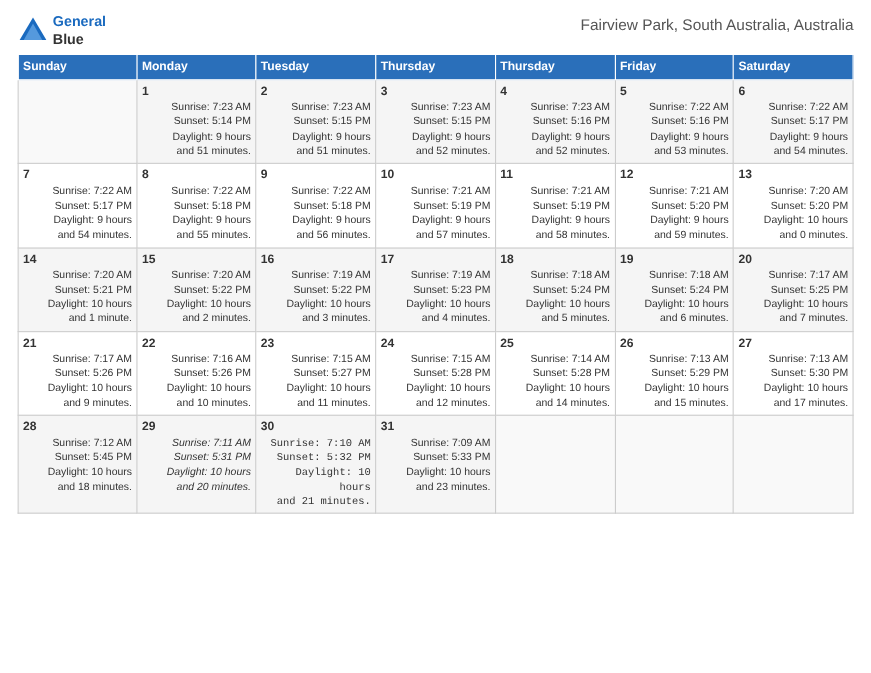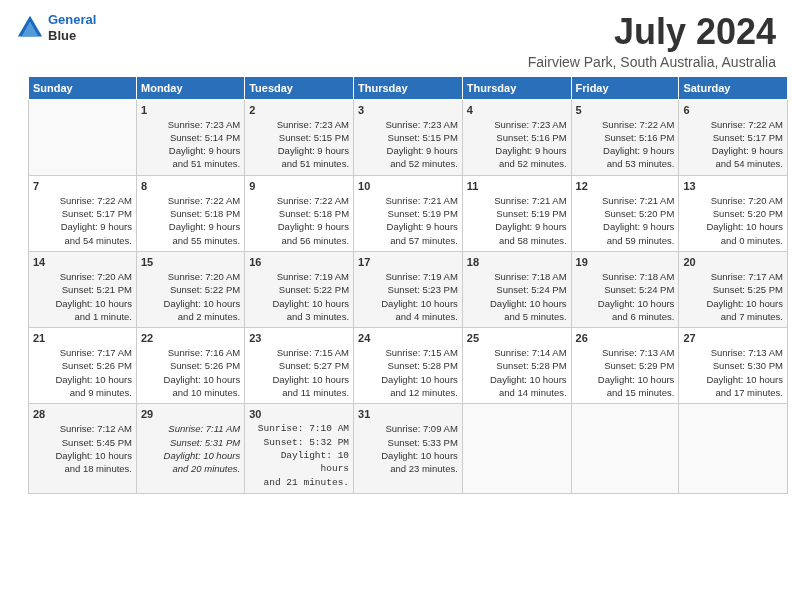--- a/index.html
+++ b/index.html
@@ -52,21 +52,20 @@
     .subtitle {
       font-size: 14px;
       color: #555;
       margin-top: 2px;
       text-align: right;
     }
     table {
       width: 100%;
       border-collapse: collapse;
       font-size: 10px;
-      margin-left: 12px;
     }
     thead tr th {
       background: #2a6fba;
       color: #fff;
       padding: 5px 4px;
       text-align: left;
       font-size: 11px;
       font-weight: bold;
       border: 1px solid #fff;
     }
@@ -107,21 +106,20 @@
       <svg class="logo-icon" viewBox="0 0 30 30">
         <polygon points="15,2 28,24 2,24" fill="#1a6abf"></polygon>
         <polygon points="15,8 24,24 6,24" fill="#5599dd"></polygon>
       </svg>
       <div class="logo-text">
         <div><span>General</span></div>
         <div>Blue</div>
       </div>
     </div>
     <div class="title-block">
-      <div class="main-title">July 2024</div>
       <div class="subtitle">Fairview Park, South Australia, Australia</div>
     </div>
   </div>
 
   <table>
     <thead>
       <tr>
       <th>Sunday</th>
           <th>Monday</th>
           <th>Tuesday</th>

